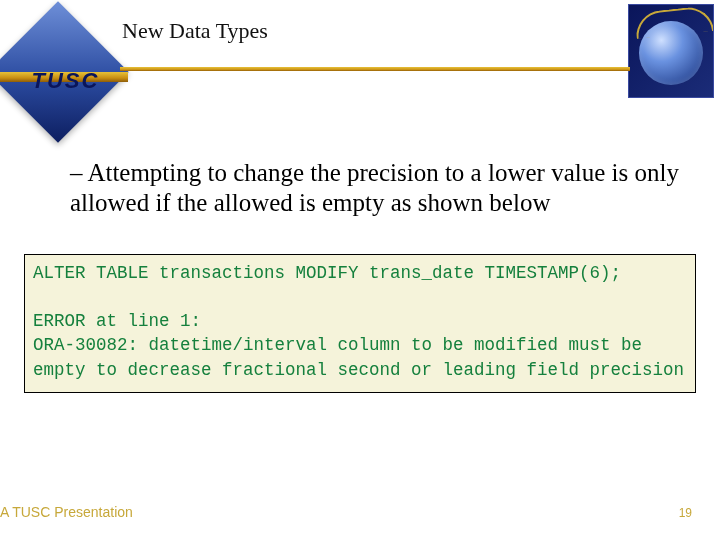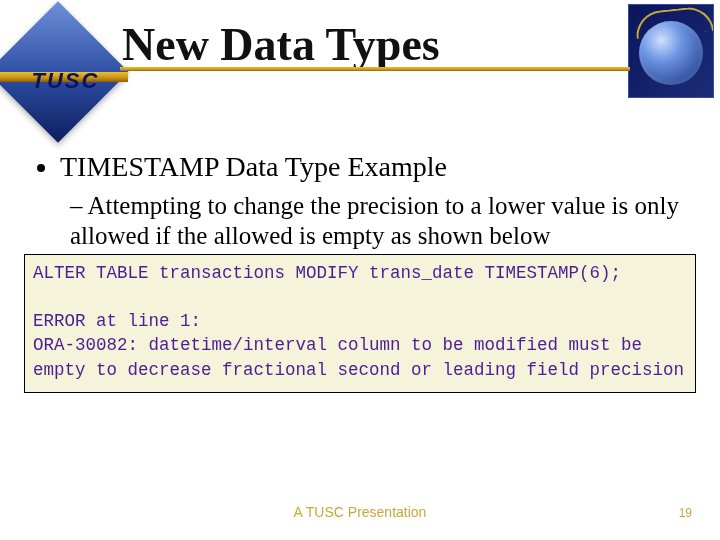--- a/index.html
+++ b/index.html
@@ -53,22 +53,22 @@
     font-weight: 900;
     font-style: italic;
     letter-spacing: 2px;
     color: #0a155a;
     font-size: 22px;
   }
   .title {
     position: absolute;
     top: 18px;
     left: 122px;
-    font-size: 46px;
-    font-weight: 700;
+    font-size: 22px;
+    font-weight: 400;
     color: #111;
   }
   .title-underline {
     position: absolute;
     top: 67px;
     left: 120px;
     width: 510px;
     height: 4px;
     background: linear-gradient(180deg, #e7c137 0%, #c98f12 70%, #8f5d08 100%);
   }
@@ -135,28 +135,28 @@
     top: 254px;
     left: 24px;
     right: 24px;
     background: #f5f3da;
     border: 1px solid #000;
     padding: 6px 8px 10px 8px;
     font-family: "Courier New", Courier, monospace;
     font-size: 17.5px;
     line-height: 1.38;
     white-space: pre-wrap;
-    color: #4c1d95;
+    color: #15803d;
     box-sizing: border-box;
   }
   .footer-center {
     position: absolute;
     bottom: 20px;
     left: 0; right: 0;
-    text-align: center;
+    text-align: left;
     font-family: Arial, Helvetica, sans-serif;
     font-size: 14px;
     color: #c7a83a;
   }
   .footer-pagenum {
     position: absolute;
     bottom: 20px;
     right: 28px;
     font-family: Arial, Helvetica, sans-serif;
     font-size: 12px;
@@ -173,23 +173,20 @@
     <div class="band"></div>
     <div class="brand">TUSC</div>
   </div>
 
   <div class="globe"></div>
 
   <div class="title">New Data Types</div>
   <div class="title-underline"></div>
 
   <div class="content">
-    <ul class="top">
-      <li>TIMESTAMP Data Type Example</li>
-    </ul>
     <ul class="sub">
       <li>Attempting to change the precision to a lower value is only allowed if the allowed is empty as shown below</li>
     </ul>
   </div>
 
   <div class="codebox">ALTER TABLE transactions MODIFY trans_date TIMESTAMP(6);
 
 ERROR at line 1:
 ORA-30082: datetime/interval column to be modified must be empty to decrease fractional second or leading field precision</div>
 

